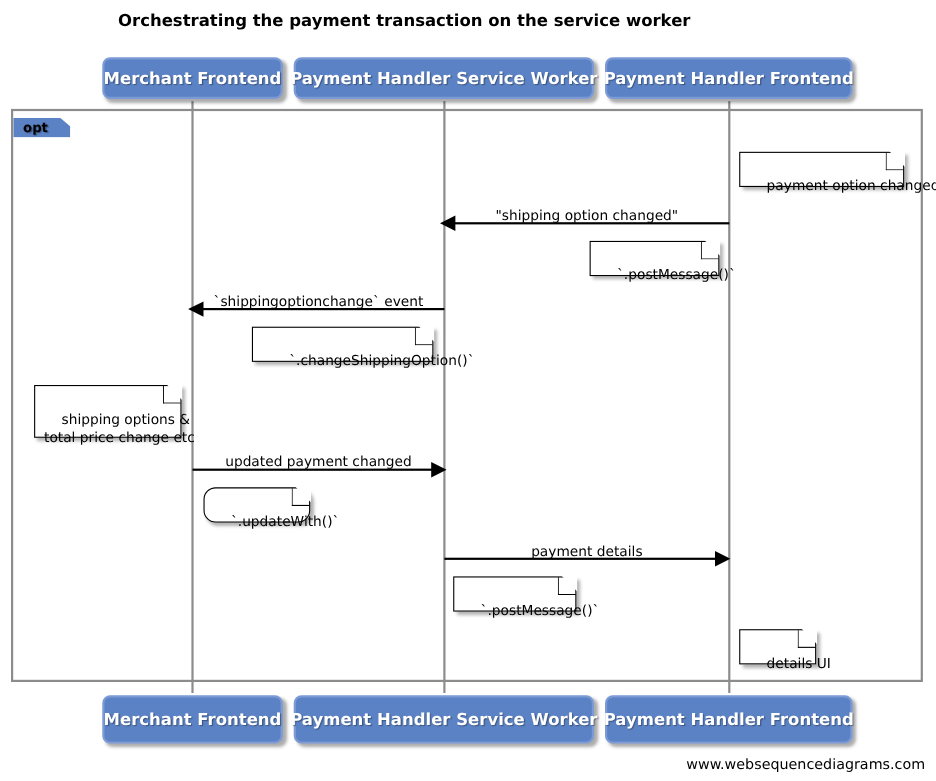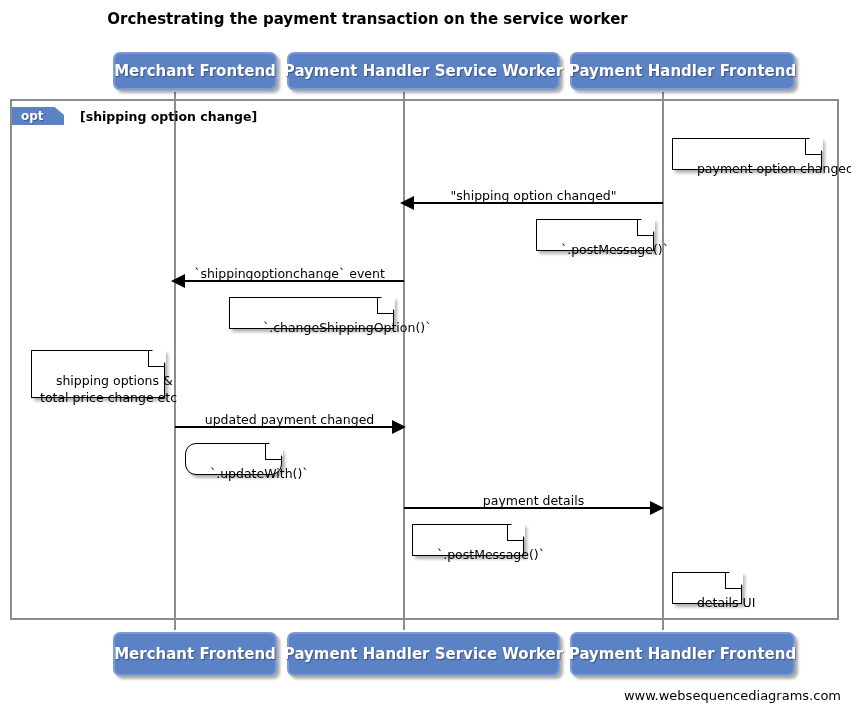--- a/index.html
+++ b/index.html
@@ -40,42 +40,41 @@
     border-radius: 7px;
     color: #ffffff;
     font-size: 15px;
     font-weight: bold;
     display: flex;
     align-items: center;
     justify-content: center;
     box-shadow: 3px 3px 3px rgba(0,0,0,0.33);
     text-shadow: 1px 1px 1px rgba(0,0,0,0.35);
     white-space: nowrap;
-    margin-left: 20px;
   }
 
   
   .lifeline {
     position: absolute;
     width: 2px;
     background: #8c8c8c;
   }
 
   
   .frag-frame {
     position: absolute;
     box-sizing: border-box;
     border: 2px solid #8c8c8c;
     background: transparent;
   }
   .frag-tag {
     position: absolute;
     box-sizing: border-box;
     background: #5b82c4;
-    color: #ffffff;
+    color: #000000;
     font-size: 12px;
     font-weight: bold;
     padding: 1px 0 1px 9px;
     line-height: 16px;
     -webkit-clip-path: polygon(0 0, 82% 0, 100% 45%, 100% 100%, 0 100%);
     clip-path: polygon(0 0, 82% 0, 100% 45%, 100% 100%, 0 100%);
     text-shadow: 1px 1px 1px rgba(0,0,0,0.35);
   }
   .frag-label {
     position: absolute;
@@ -163,21 +162,20 @@
 <div id="canvas">
 
   <div class="diagram-title">Orchestrating the payment transaction on the service worker</div>
 
   <div class="lifeline" style="left:174px; top:92px; height:538px;"></div>
   <div class="lifeline" style="left:403px; top:92px; height:538px;"></div>
   <div class="lifeline" style="left:662px; top:92px; height:538px;"></div>
 
   <div class="frag-frame" style="left:10px; top:99px; width:829px; height:521px;"></div>
   <div class="frag-tag" style="left:12px; top:107px; width:52px; height:18px;">opt</div>
-  <div class="frag-label" style="left:80px; top:109px;">[shipping option change]</div>
 
   <div class="actor-box" style="left:93px; top:52px; width:164px; height:38px;">
     <span>Merchant Frontend</span>
   </div>
   <div class="actor-box" style="left:267px; top:52px; width:273px; height:38px;">
     <span>Payment Handler Service Worker</span>
   </div>
   <div class="actor-box" style="left:550px; top:52px; width:225px; height:38px;">
     <span>Payment Handler Frontend</span>
   </div>

